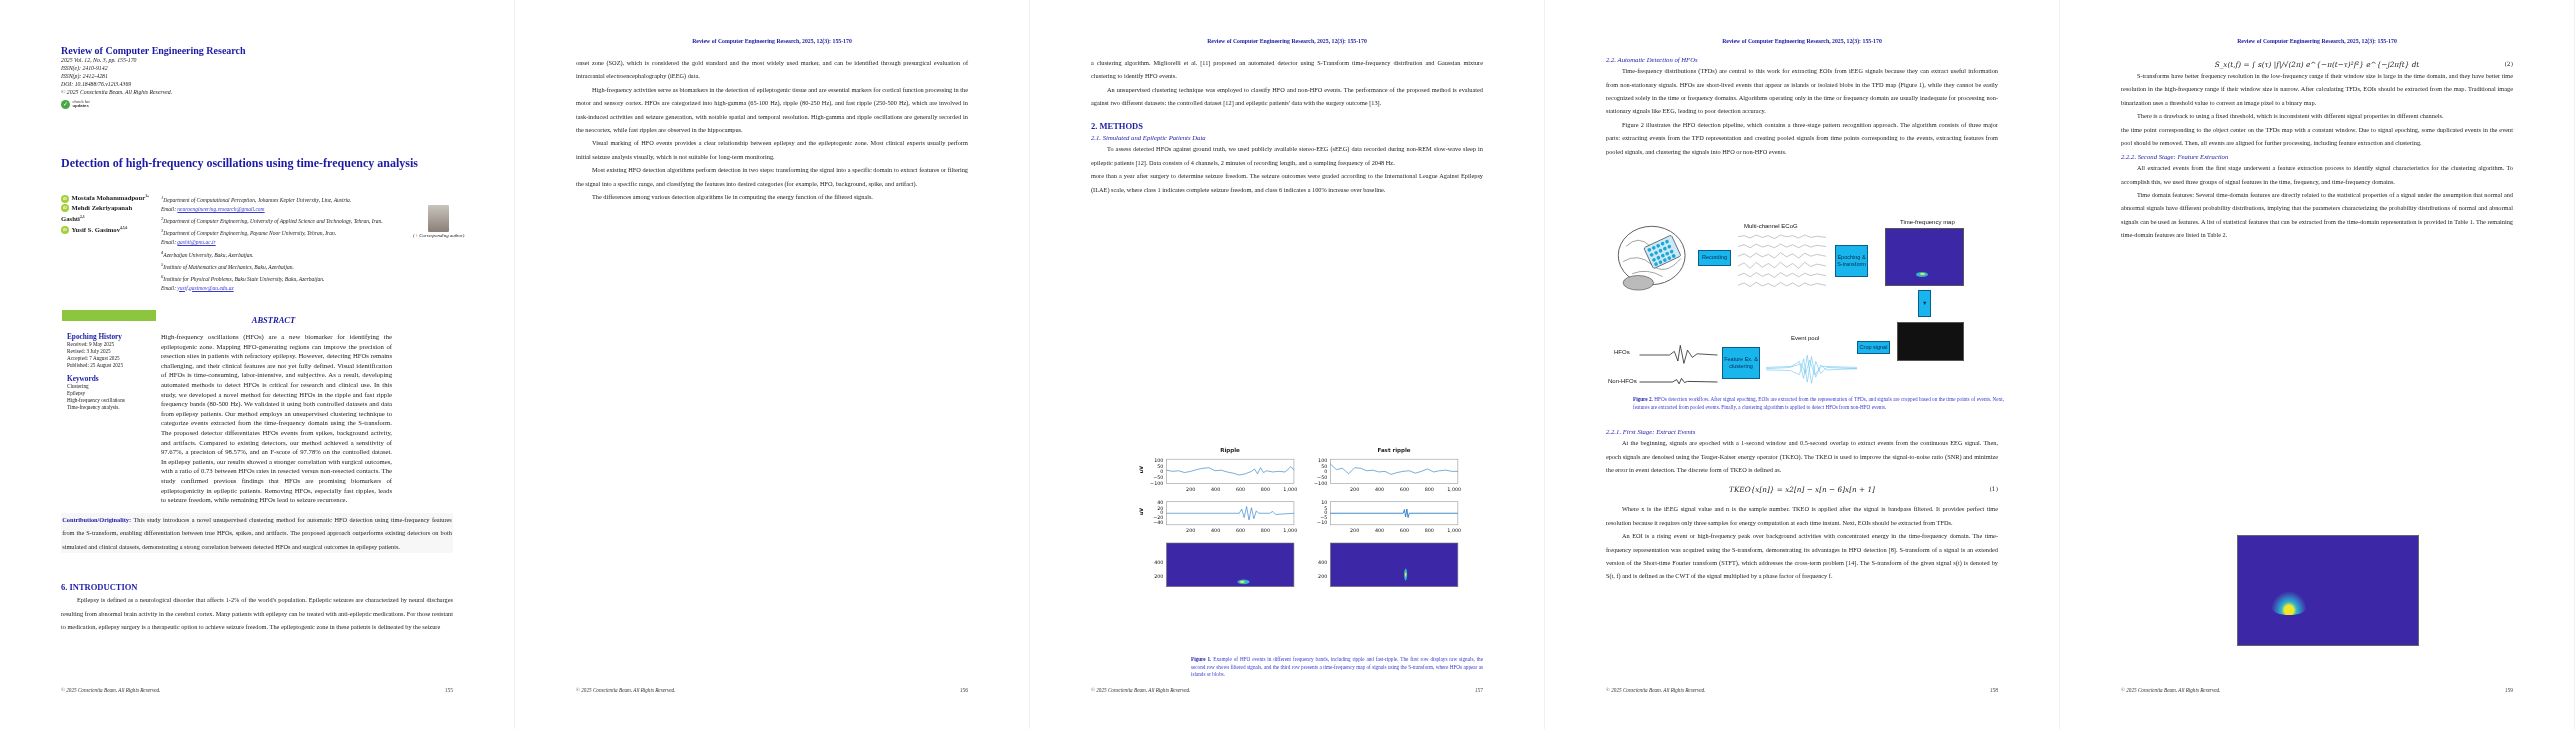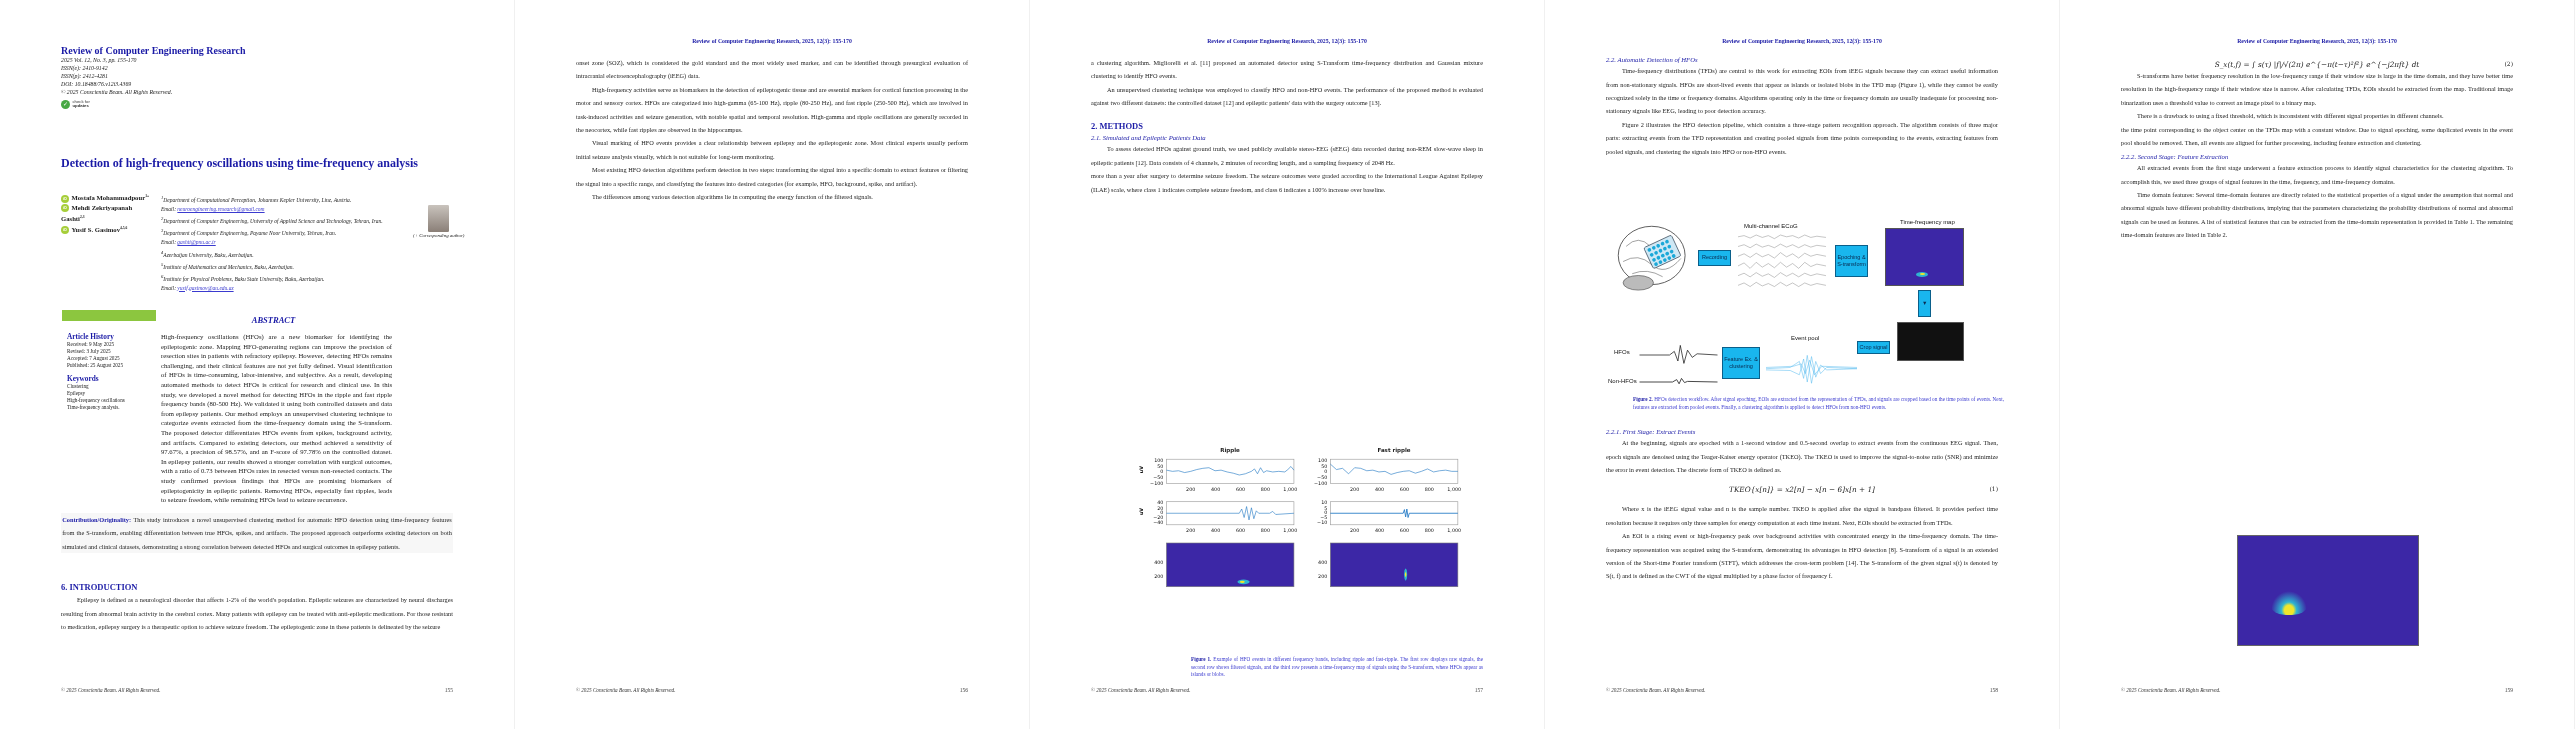--- a/index.html
+++ b/index.html
@@ -80,21 +80,21 @@
 
   <div style="position:absolute;left:413px;top:205px;text-align:center">
     <div class="photo" style="margin:0 auto"></div>
     <div style="font-size:4.9px;font-style:italic;margin-top:1.2px">(+ Corresponding author)</div>
   </div>
 
   <div class="greenbar" style="left:62px;top:310px;width:94px"></div>
   <div class="abs-title" style="position:absolute;left:161px;top:315px;width:225px">ABSTRACT</div>
 
   <div class="hist" style="position:absolute;left:67px;top:332px;width:91px">
-    <h4>Article History</h4>
+    <h4>Epoching History</h4>
     <div>Received: 9 May 2025</div>
     <div>Revised: 3 July 2025</div>
     <div>Accepted: 7 August 2025</div>
     <div>Published: 25 August 2025</div>
     <h4 style="margin-top:4.9px">Keywords</h4>
     <div>Clustering</div>
     <div>Epilepsy</div>
     <div>High-frequency oscillations</div>
     <div>Time-frequency analysis.</div>
   </div>

